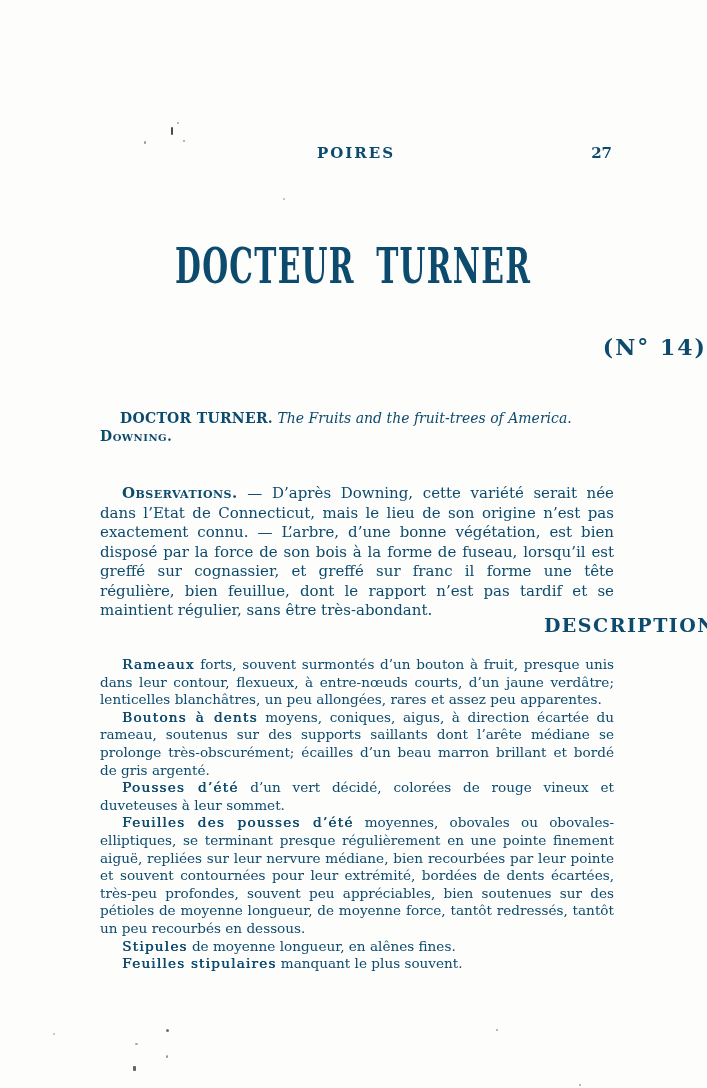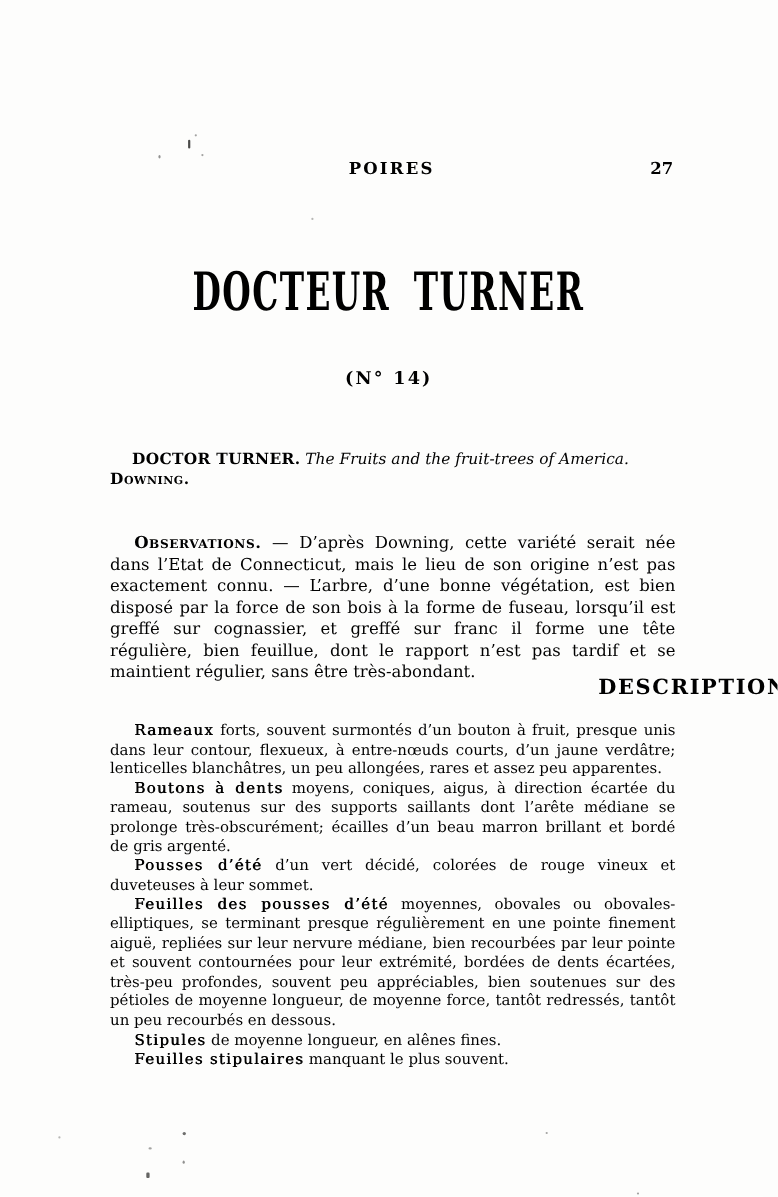--- a/index.html
+++ b/index.html
@@ -1,21 +1,21 @@
 <!DOCTYPE html>
 <html lang="fr"><head>
 <meta charset="utf-8">
 <style>
   html, body { margin: 0; padding: 0; background: #ffffff; }
   .page {
     position: relative;
     width: 707px;
     height: 1088px;
     background: #fdfdfc;
-    color: #000000;
+    color: #0c4a6e;
     font-family: "DejaVu Serif", "Liberation Serif", serif;
     overflow: hidden;
   }
 
   
   .running-head { position: absolute; top: 144px; left: 100px; right: 95px; height: 20px; }
   .rh-title {
     position: absolute; left: 0; right: 0; text-align: center;
     font-size: 15px; font-weight: bold; letter-spacing: 2px;
   }
@@ -28,21 +28,21 @@
     transform: scale(0.62, 1);
     transform-origin: center;
     letter-spacing: 2px;
     word-spacing: 16px;
     white-space: nowrap;
   }
 
   
   .number-line {
     position: absolute; top: 334px; left: 0; width: 707px;
-    text-align: center; font-size: 16px; font-weight: bold; letter-spacing: 2px;
+    text-align: right; font-size: 22px; font-weight: bold; letter-spacing: 2px;
   }
 
   
   .reference {
     position: absolute; top: 409px; left: 100px; width: 514px; margin: 0;
     font-size: 14px; line-height: 18px; text-indent: 20px;
   }
   .ref-name { font-weight: bold; letter-spacing: 0.3px; }
   .ref-work { font-style: italic; }
   .sc { font-variant: small-caps; }

